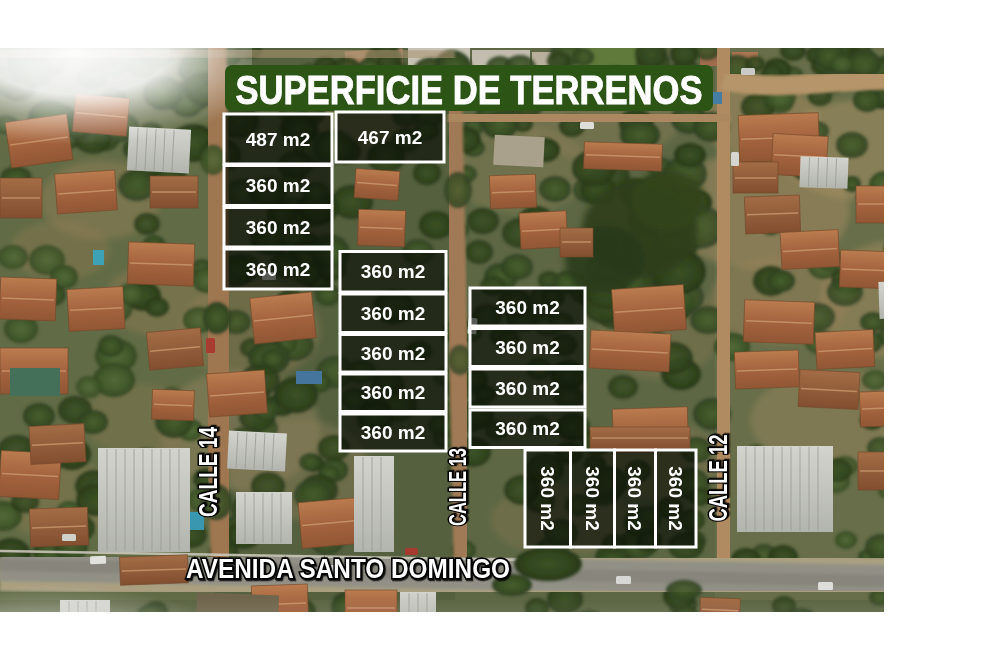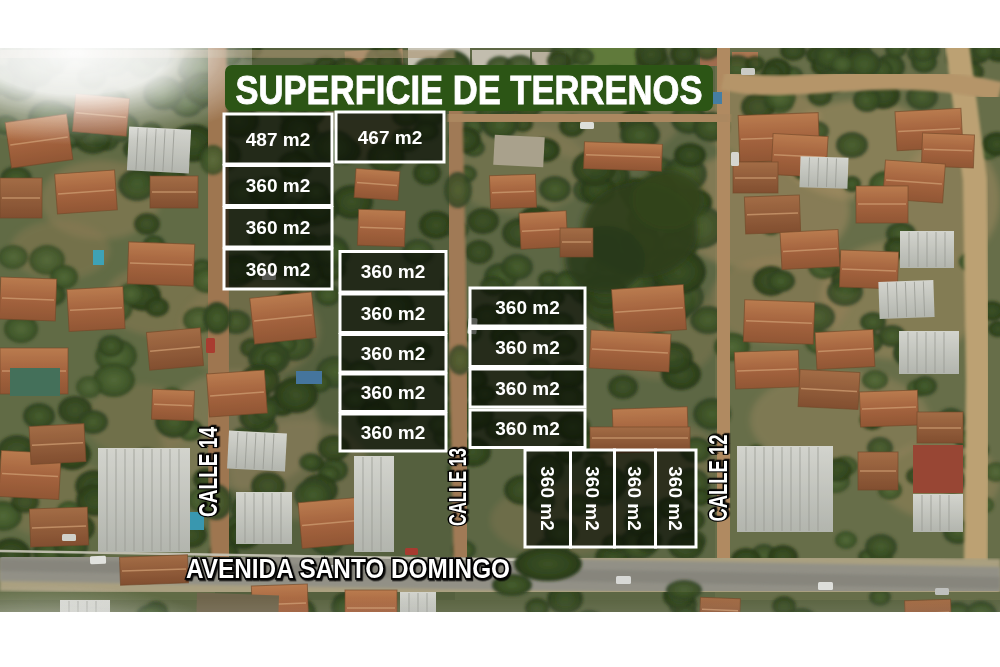--- a/index.html
+++ b/index.html
@@ -1,15 +1,15 @@
 <!DOCTYPE html>
 <html><head><meta charset="utf-8"><title>Superficie de Terrenos</title>
 <style>
 html,body{margin:0;padding:0;background:#fff;}
-#wrap{width:1000px;height:667px;overflow:hidden;position:relative;}
+#wrap{width:884px;height:667px;overflow:hidden;position:relative;}
 </style></head>
 <body>
 <div id="wrap">
 <svg width="1000" height="667" viewBox="0 0 1000 667">
 <defs>
 <radialGradient id="tg1">
           <stop offset="0%" stop-color="#334a1c"></stop>
           <stop offset="70%" stop-color="#243a10"></stop>
           <stop offset="100%" stop-color="#1b2c0c"></stop>
         </radialGradient>

